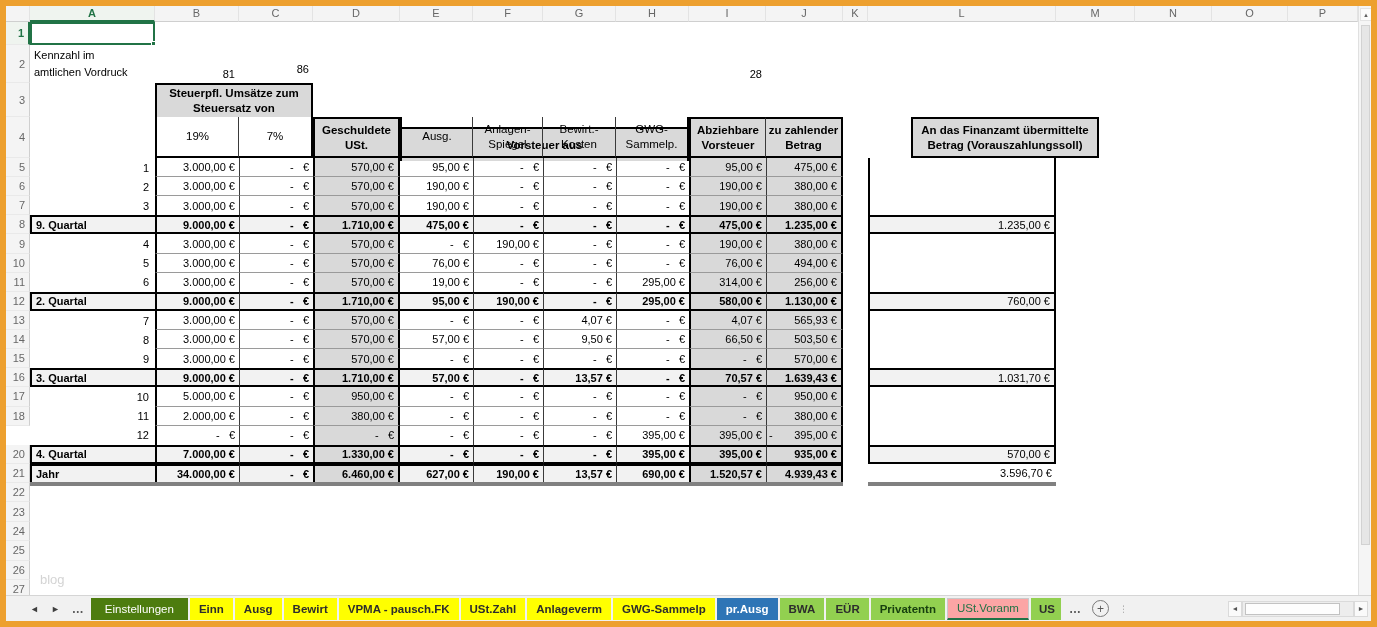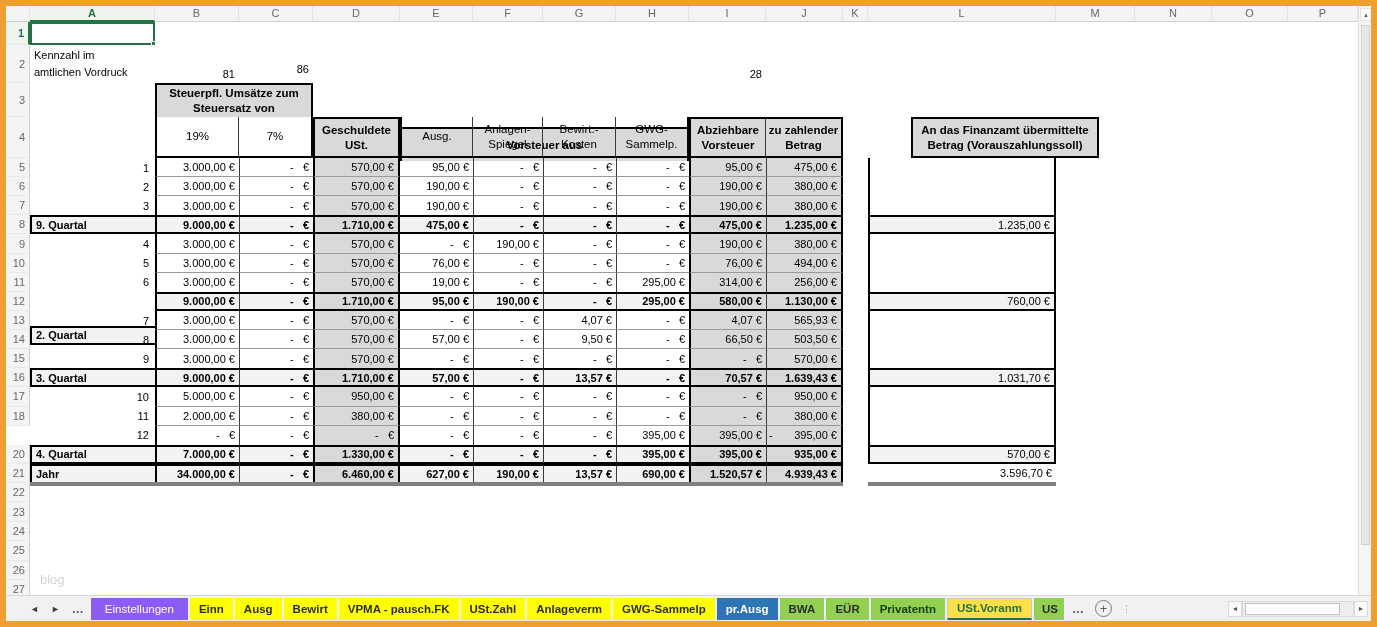--- a/index.html
+++ b/index.html
@@ -65,26 +65,26 @@
   #tabbar {
     position:absolute; left:0; height:26px; width:1365px; background:#F1F1F1;
     border-top:1px solid #D5D5D5; display:flex; align-items:center;
   }
   .navarrow { color:#3f3f3f; font-size:9px; padding:0 6px; }
   .overflow-dots { color:#5a5a5a; font-size:12px; font-weight:bold; padding:0 6px; letter-spacing:1px; }
   .tab {
     height:22px; display:flex; align-items:center; padding:0 9px; margin-right:2px;
     font-size:11.5px; font-weight:600; color:#2d2d2d; white-space:nowrap; flex:0 0 auto; overflow:hidden;
   }
-  .tab.t-black { background:#8b5cf6; color:#fff; padding:0 14px; font-weight:normal; }
+  .tab.t-black { background:#4d7c0f; color:#fff; padding:0 14px; font-weight:normal; }
   .tab.t-yellow { background:#FFFF00; }
   .tab.t-blue { background:#2E75B6; color:#fff; }
   .tab.t-green { background:#92D050; }
   .tab.t-green-dark { background:#92D050; color:#17400f; }
-  .tab.t-active { background:#fde047; color:#217346; font-weight:bold;
+  .tab.t-active { background:#fca5a5; color:#217346; font-weight:normal;
     border:1px solid #C9C9C9; border-bottom:2px solid #217346; }
   .tab.t-cut { width:30px; padding:0 0 0 8px; }
   #add-sheet { width:17px; height:17px; border:1px solid #7a7a7a; border-radius:50%;
     color:#5a5a5a; font-size:12px; display:flex; align-items:center; justify-content:center; margin:0 4px; flex:0 0 auto;}
   #tab-divider { color:#9a9a9a; font-size:9px; margin:0 6px; letter-spacing:0; }
   #hscroll { position:absolute; right:3px; top:4px; height:17px; display:flex; align-items:center; }
   .hsc-btn { width:14px; height:16px; background:#FAFAFA; border:1px solid #DADADA; color:#555;
     font-size:7px; display:flex; align-items:center; justify-content:center; }
   #hsc-track { width:112px; height:16px; background:#EDEDED; border:1px solid #DADADA; position:relative; }
   #hsc-thumb { position:absolute; left:2px; top:1px; width:95px; height:12px; background:#FDFDFD; border:1px solid #C2C2C2; }
@@ -232,21 +232,21 @@
       <div class="cell bl-m" style="left: 149px; top: 266.72px; width: 84px; height: 19.12px;">3.000,00 €</div>
       <div class="cell bl-t" style="left: 233px; top: 266.72px; width: 74px; height: 19.12px;">-   €</div>
       <div class="cell bl-m br-m gray" style="left: 307px; top: 266.72px; width: 87px; height: 19.12px;">570,00 €</div>
       <div class="cell " style="left: 394px; top: 266.72px; width: 73px; height: 19.12px;">19,00 €</div>
       <div class="cell bl-t" style="left: 467px; top: 266.72px; width: 70px; height: 19.12px;">-   €</div>
       <div class="cell bl-t" style="left: 537px; top: 266.72px; width: 73px; height: 19.12px;">-   €</div>
       <div class="cell bl-t" style="left: 610px; top: 266.72px; width: 73px; height: 19.12px;">295,00 €</div>
       <div class="cell bl-m gray" style="left: 683px; top: 266.72px; width: 77px; height: 19.12px;">314,00 €</div>
       <div class="cell bl-t br-m gray" style="left: 760px; top: 266.72px; width: 77px; height: 19.12px;">256,00 €</div>
       <div class="cell bl-m br-m" style="left: 862px; top: 266.72px; width: 188px; height: 19.12px;"></div>
-      <div class="cell left bold lite bl-m bt-m bb-m" style="left: 24px; top: 285.84px; width: 125px; height: 19.12px; margin-top: 34px;">2. Quartal</div>
+      <div class="cell left bold lite bl-m bt-m bb-m" style="left: 24px; top: 285.84px; width: 125px; height: 19.12px;">2. Quartal</div>
       <div class="cell bl-m lite bold bt-m bb-m" style="left: 149px; top: 285.84px; width: 84px; height: 19.12px;">9.000,00 €</div>
       <div class="cell bl-t lite bold bt-m bb-m" style="left: 233px; top: 285.84px; width: 74px; height: 19.12px;">-   €</div>
       <div class="cell bl-m br-m gray bold bt-m bb-m" style="left: 307px; top: 285.84px; width: 87px; height: 19.12px;">1.710,00 €</div>
       <div class="cell  lite bold bt-m bb-m" style="left: 394px; top: 285.84px; width: 73px; height: 19.12px;">95,00 €</div>
       <div class="cell bl-t lite bold bt-m bb-m" style="left: 467px; top: 285.84px; width: 70px; height: 19.12px;">190,00 €</div>
       <div class="cell bl-t lite bold bt-m bb-m" style="left: 537px; top: 285.84px; width: 73px; height: 19.12px;">-   €</div>
       <div class="cell bl-t lite bold bt-m bb-m" style="left: 610px; top: 285.84px; width: 73px; height: 19.12px;">295,00 €</div>
       <div class="cell bl-m gray bold bt-m bb-m" style="left: 683px; top: 285.84px; width: 77px; height: 19.12px;">580,00 €</div>
       <div class="cell bl-t br-m gray bold bt-m bb-m" style="left: 760px; top: 285.84px; width: 77px; height: 19.12px;">1.130,00 €</div>
       <div class="cell lite bl-m br-m bt-m bb-m" style="left: 862px; top: 285.84px; width: 188px; height: 19.12px;">760,00 €</div>

